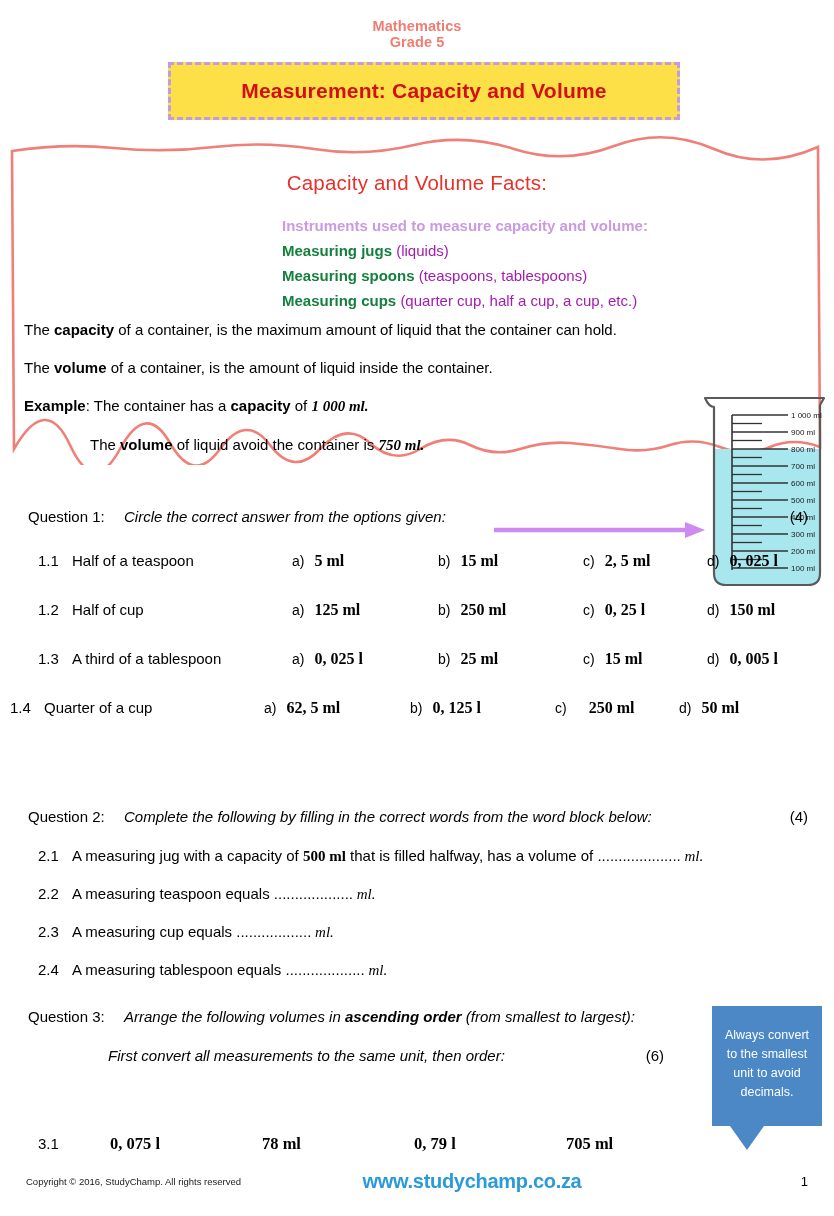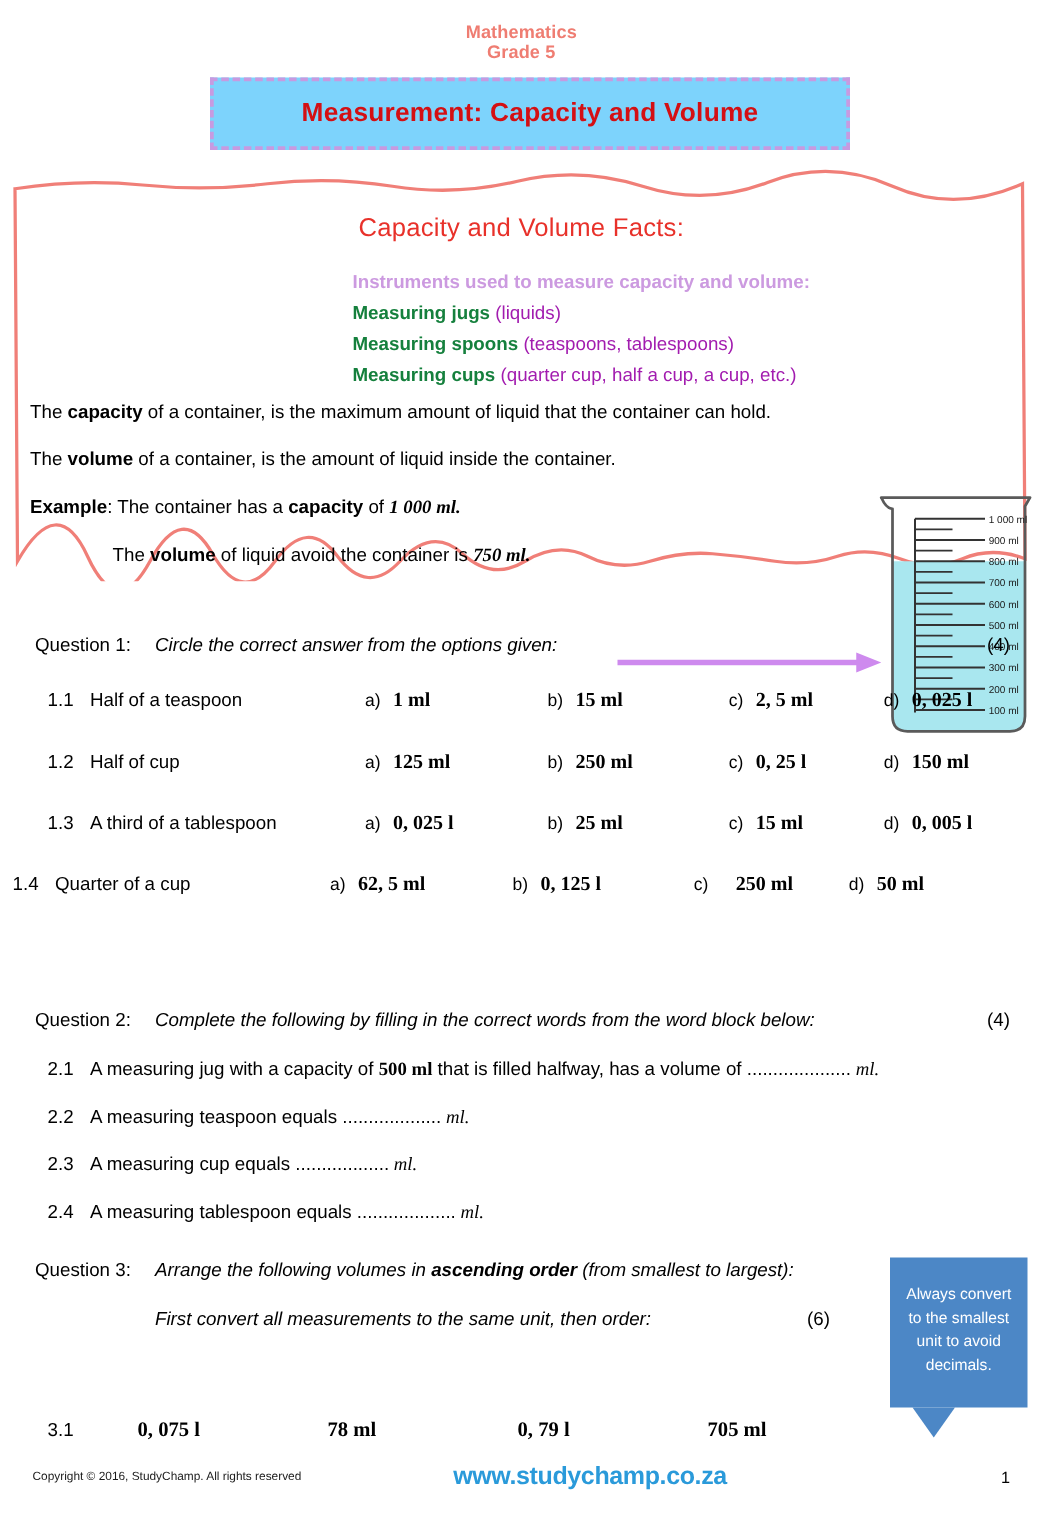--- a/index.html
+++ b/index.html
@@ -30,21 +30,21 @@
     font-weight: bold;
     font-size: 14.5px;
     letter-spacing: .1px;
   }
 
   .title-box {
     position: absolute;
     left: 168px; top: 62px;
     width: 512px; height: 58px;
     border: 3px dashed #c79ae0;
-    background: #7dd3fc;
+    background: #fde047;
     display: flex;
     align-items: center;
     justify-content: center;
   }
   .title-text {
     color: #d40f13;
     font-weight: bold;
     font-size: 21px;
     letter-spacing: .2px;
   }
@@ -136,21 +136,21 @@
     padding-right: 26px;
   }
   .q-label { font-weight: normal; font-size: 15px; width: 96px; flex: 0 0 96px; }
   .q-instr { font-style: italic; font-size: 15px; flex: 1; }
   .q-instr b { font-weight: bold; font-style: italic; }
   .q-marks { font-size: 15px; }
 
   .q-subline {
     display: flex;
     align-items: baseline;
-    padding-left: 28px;
+    padding-left: 12px;
     padding-right: 26px;
     margin-top: 22px;
   }
   .q-subline .spacer { width: 96px; flex: 0 0 96px; }
 
   
   .mc-row {
     display: flex;
     align-items: baseline;
     padding-left: 38px;
@@ -359,21 +359,21 @@
     <div class="q-label">Question 1:</div>
     <div class="q-instr">Circle the correct answer from the options given:</div>
     <div class="q-marks">(4)</div>
   </div>
 
   <div class="mc-row" style="margin-top:27px;">
     <div class="mc-num">1.1</div>
     <div class="mc-stem">Half of a teaspoon</div>
     <div class="mc-opt" style="width:146px;">
       <span class="mc-letter">a)</span>
-      <span class="mc-val">1 ml</span>
+      <span class="mc-val">5 ml</span>
     </div>
     <div class="mc-opt" style="width:145px;">
       <span class="mc-letter">b)</span>
       <span class="mc-val">15 ml</span>
     </div>
     <div class="mc-opt" style="width:124px;">
       <span class="mc-letter">c)</span>
       <span class="mc-val">2, 5 ml</span>
     </div>
     <div class="mc-opt">

